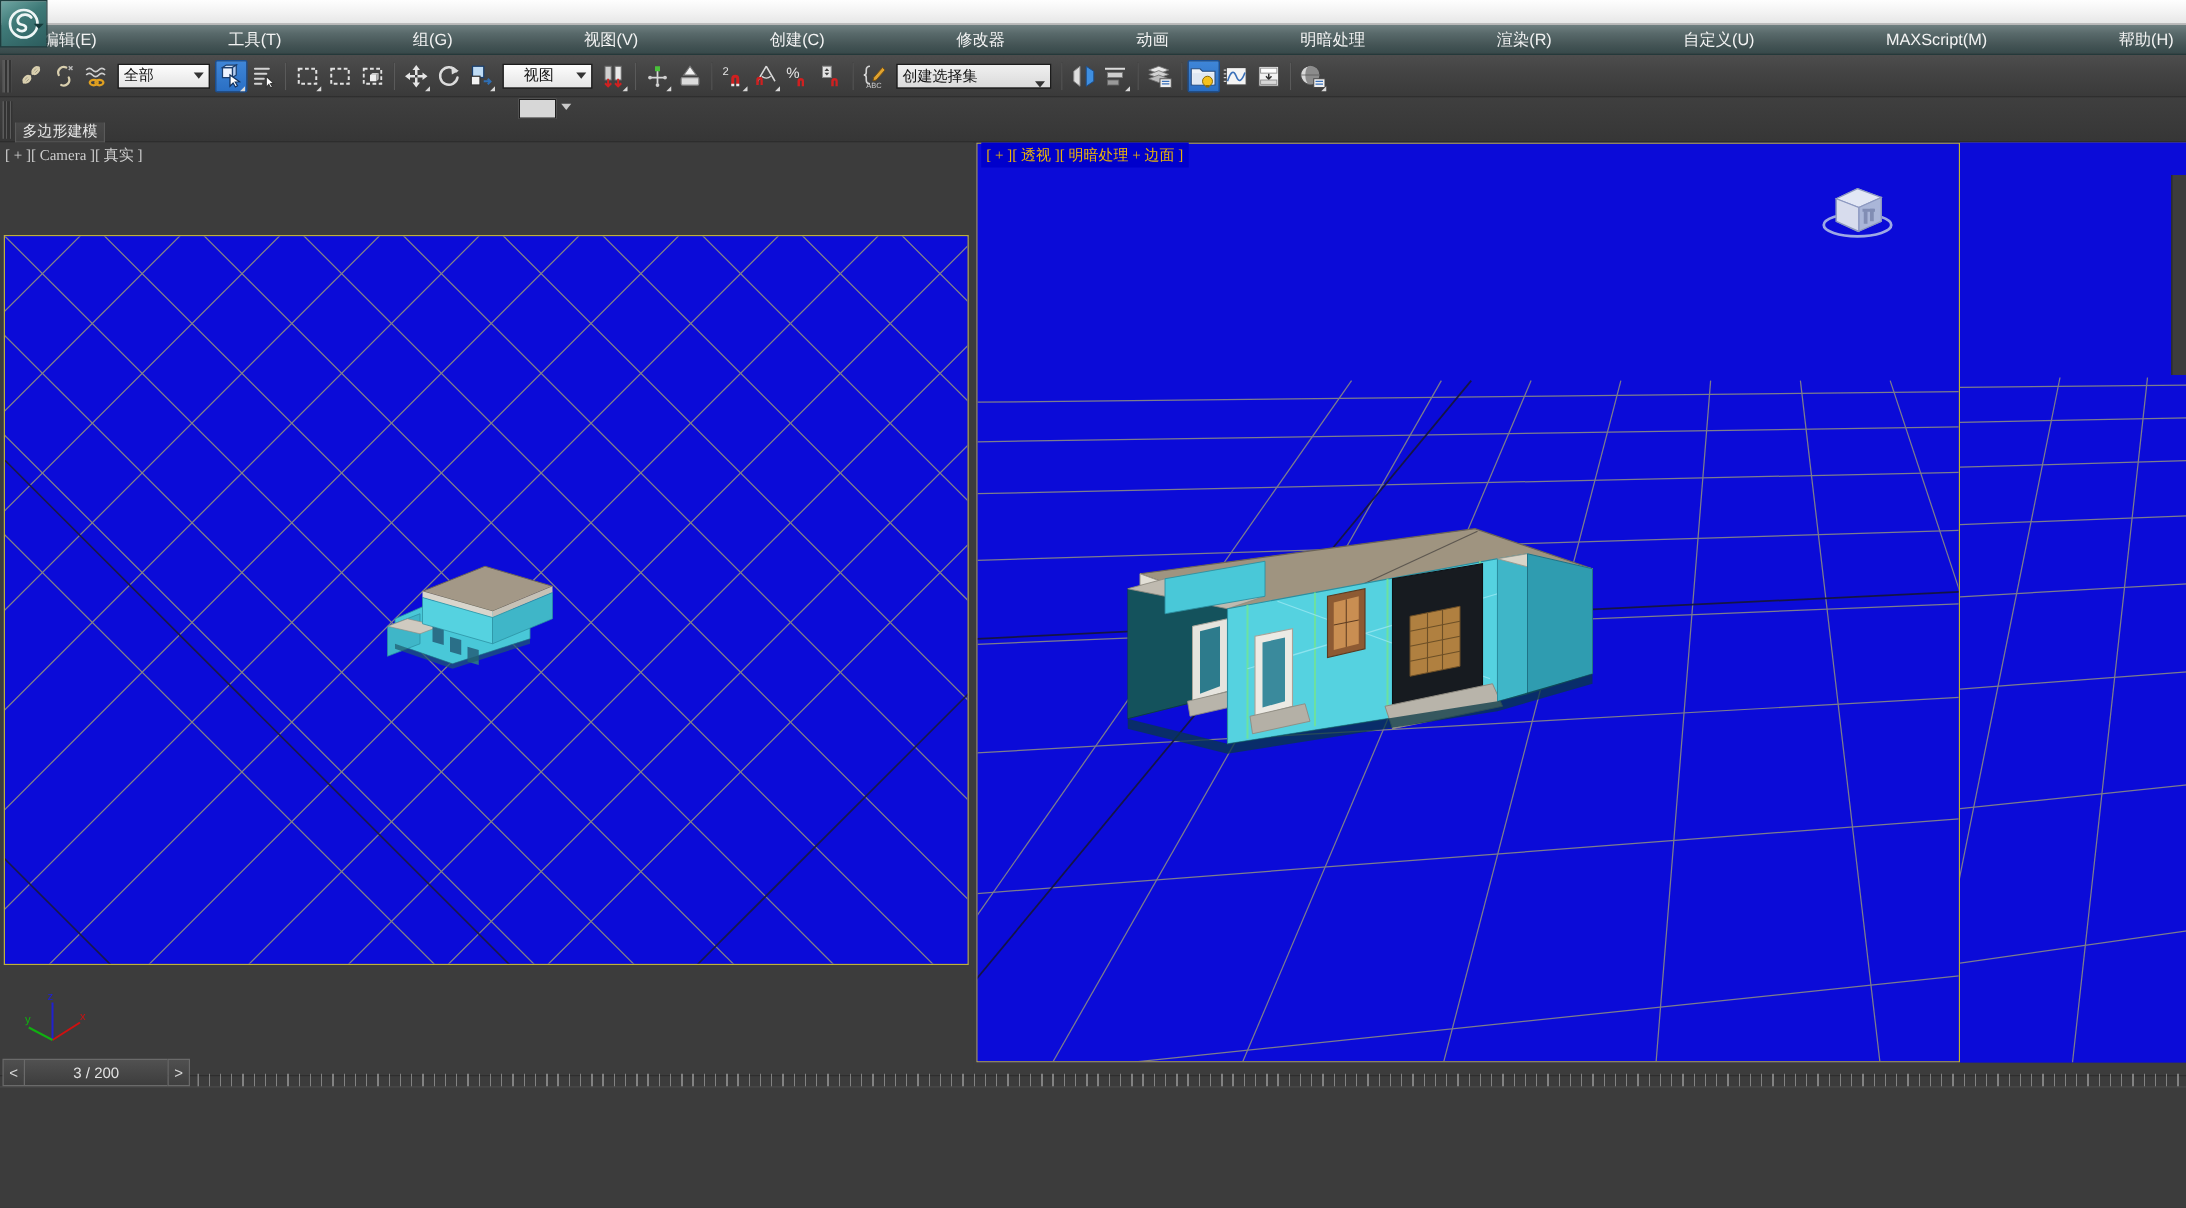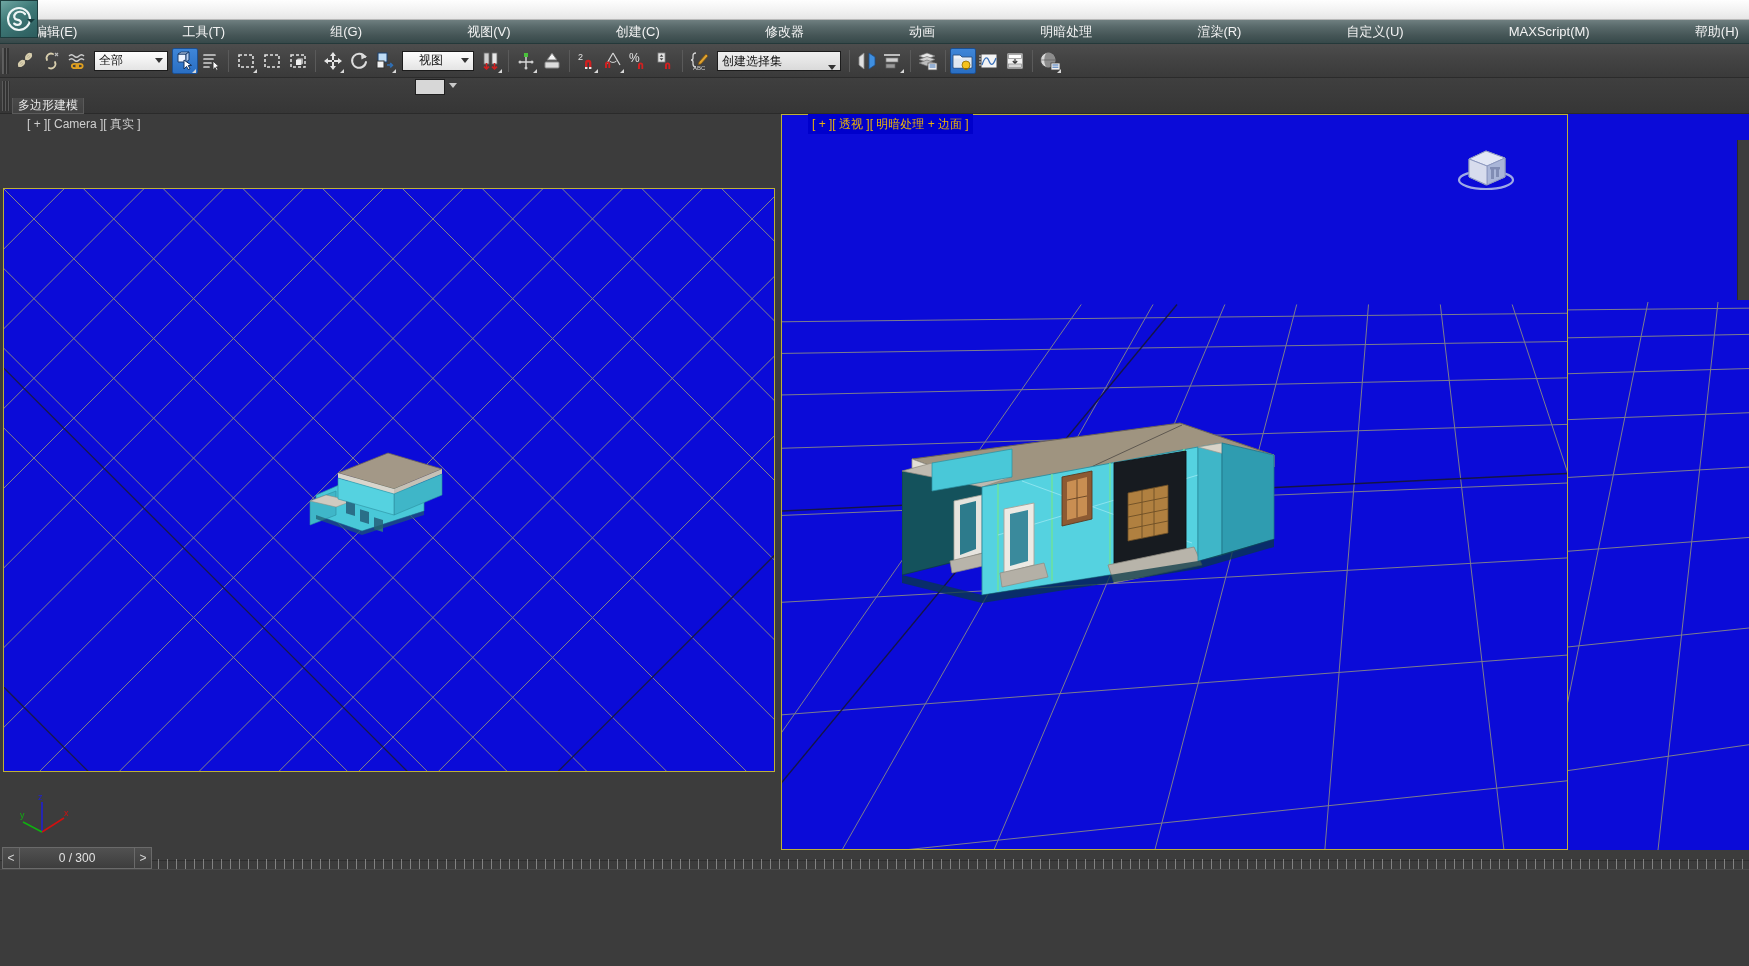--- a/index.html
+++ b/index.html
@@ -111,22 +111,22 @@
   }
   .r-icon-caret {
     position:absolute; left:449px; top:5px; width:0;height:0;
     border-left:4px solid transparent;border-right:4px solid transparent;border-top:5px solid #c9c9c9;
   }
 
   
   .vp { position: absolute; overflow: hidden; }
   .vp-head {
     position:absolute; left:0; top:0; height:20px;
-    color:#cfcfcf; font-size:12px; font-family:Liberation Sans, sans-serif;
-    padding: 2px 4px; white-space:nowrap; z-index: 5; margin-left: 23px;
+    color:#cfcfcf; font-size:12px; font-family:Liberation Serif, serif;
+    padding: 2px 4px; white-space:nowrap; z-index: 5;
   }
   .vp-head.hilite { background:#0000cc; color:#eab308; }
 
   #vp-left { left:0px; top:114px; width:779px; height:746px; background:#3c3c3c; }
   #vp-left .canvas {
     position:absolute; left:3px; top:74px; width:772px; height:584px;
     background:#0b0bd8; border:1px solid #bdb037; overflow:hidden;
   }
   #vp-left .bottom-pane { position:absolute; left:0; top:660px; width:779px; height:86px; background:#3c3c3c; }
 
@@ -720,20 +720,20 @@
       </g>
     </svg>
   </div>
   <div class="cmdpanel-frag"></div>
 
   <div class="bottombar">
     <div class="track-band"></div>
     <div class="track-ticks"></div>
     <div class="timeslider">
       <div class="ts-arrow">&lt;</div>
-      <div class="ts-field">0 / 300</div>
+      <div class="ts-field">3 / 200</div>
       <div class="ts-arrow">&gt;</div>
     </div>
   </div>
 
   <div class="vp-head hilite" style="position:absolute; left:785px; top:114px; z-index:20;">[ + ][ 透视 ][ 明暗处理 + 边面 ]</div>
 
 </div>
 
 </body></html>

